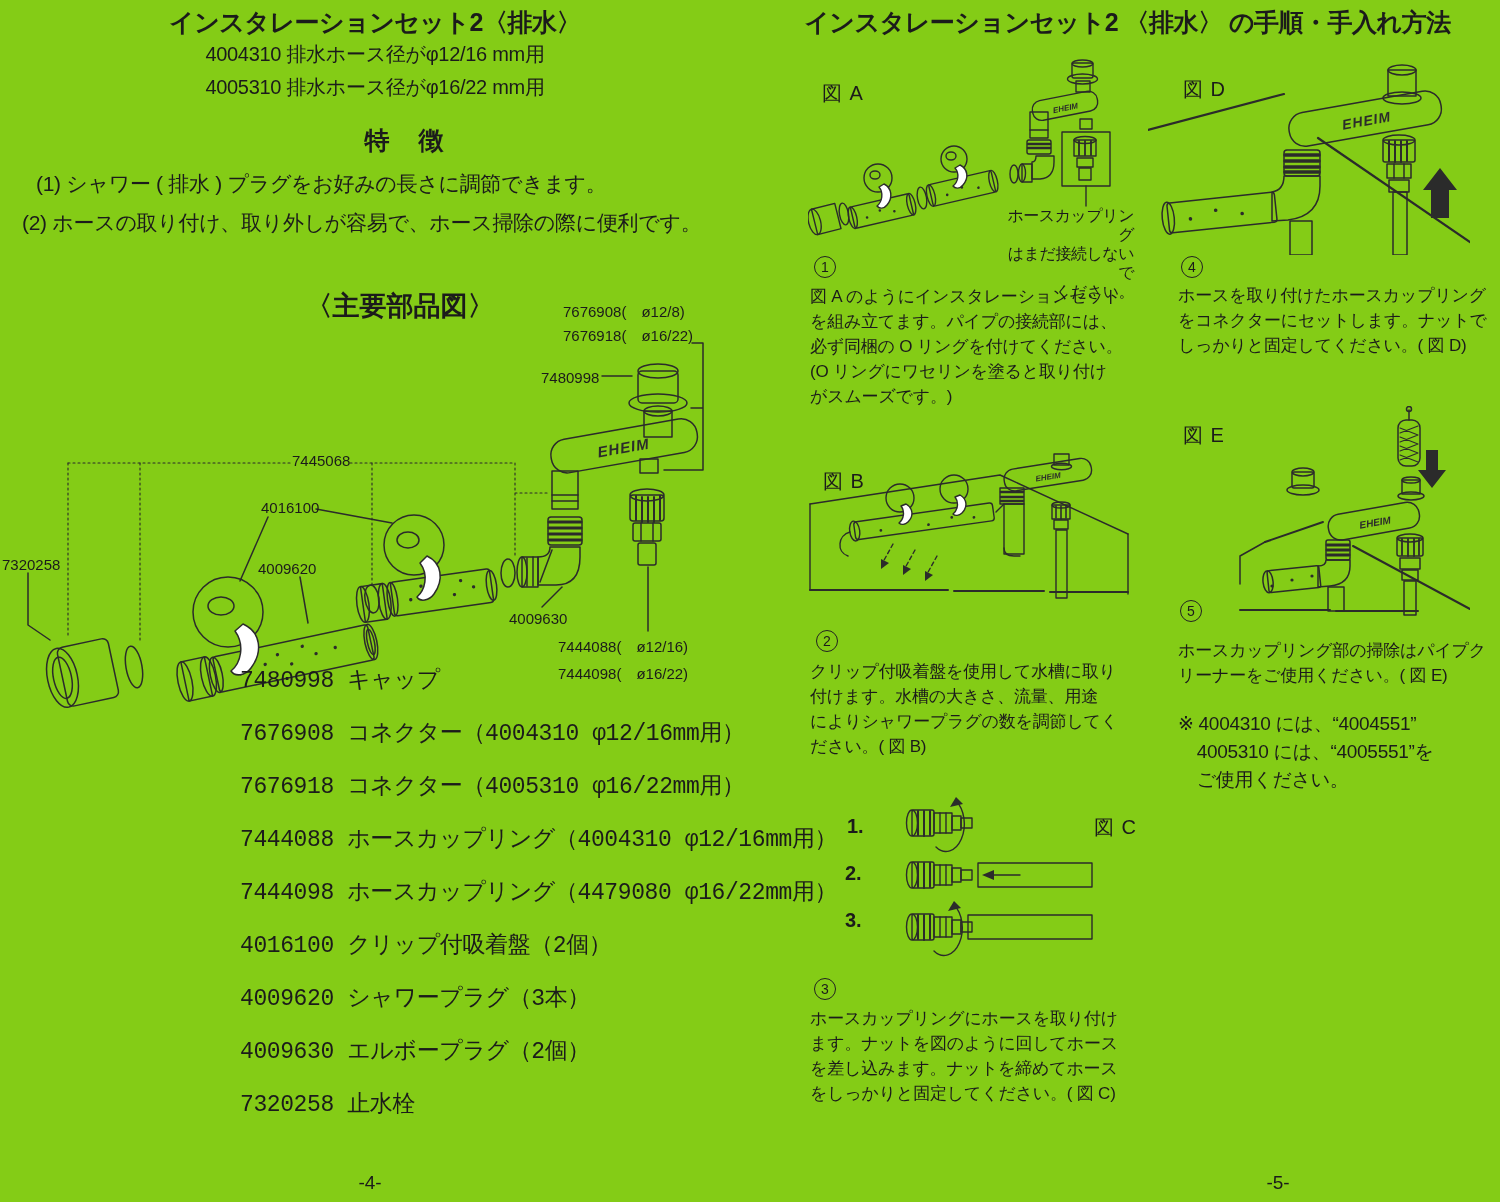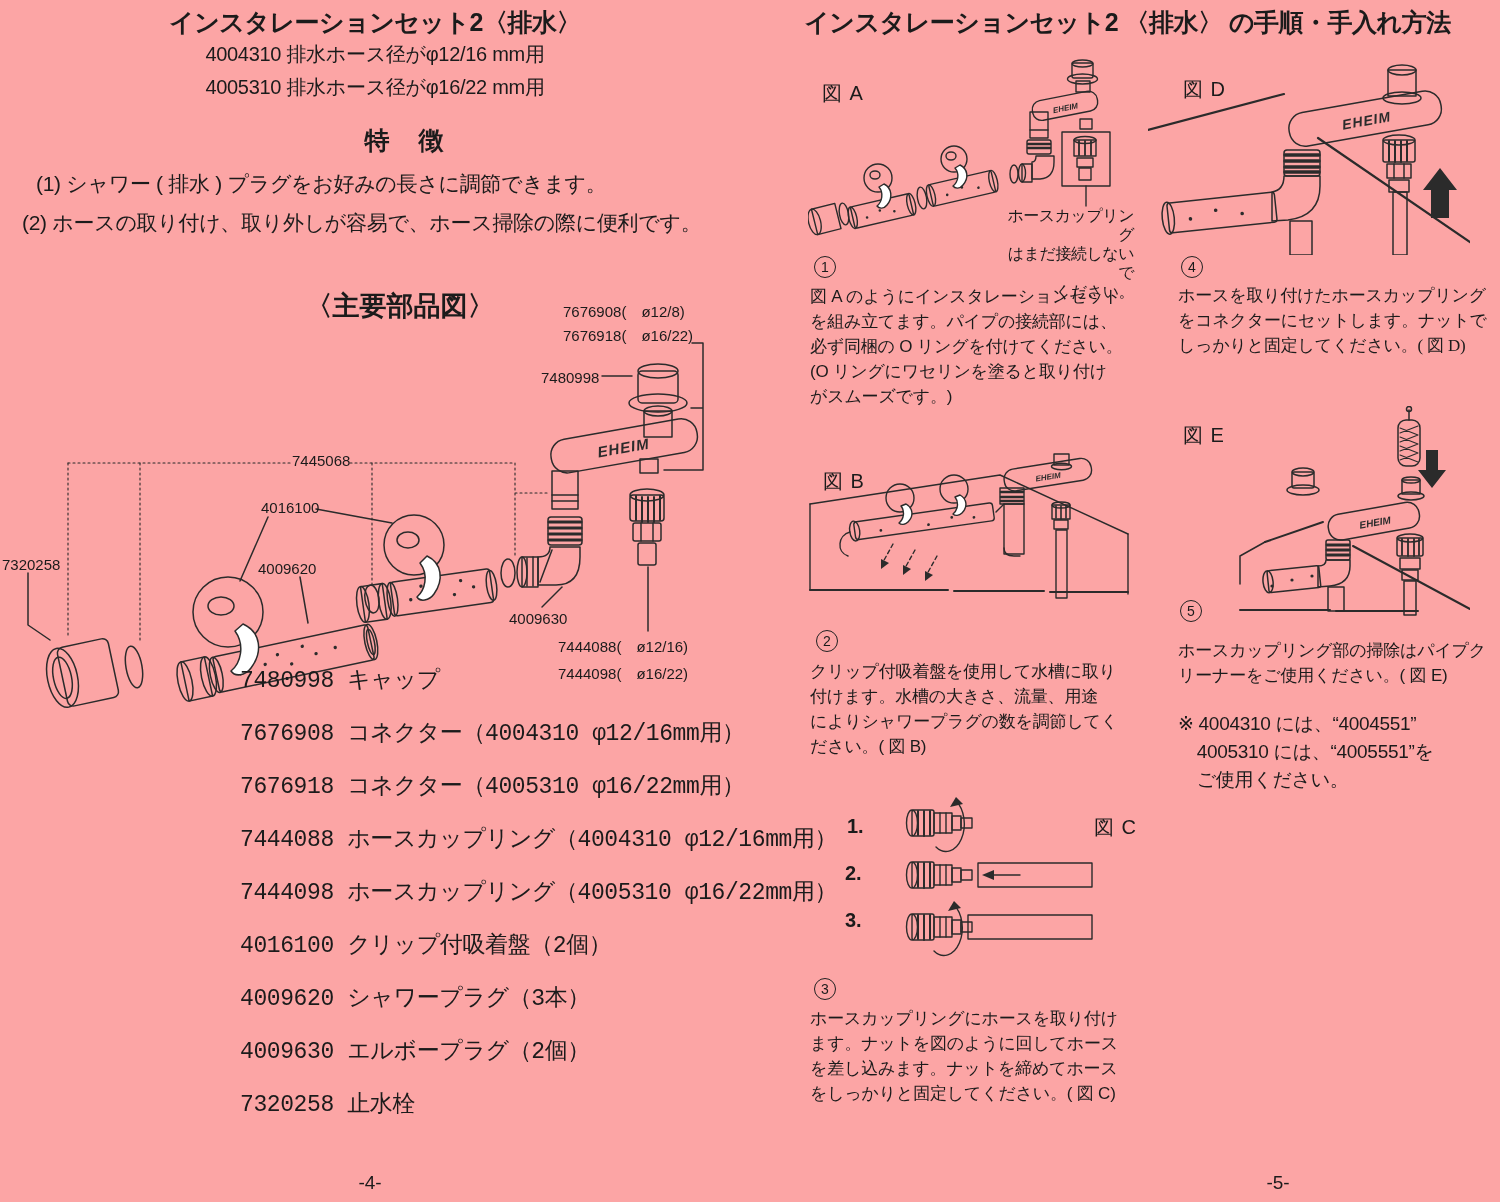--- a/index.html
+++ b/index.html
@@ -1,17 +1,17 @@
 <!DOCTYPE html>
 <html><head>
 <meta charset="utf-8">
 <style>
   html,body{margin:0;padding:0;background:#e8e8e8;}
   .sheet{
-    position:relative;width:1500px;height:1202px;background:#fca5a5;overflow:hidden;
+    position:relative;width:1500px;height:1202px;background:#84cc16;overflow:hidden;
     color:#1b1b1b;font-family:"Liberation Sans","DejaVu Sans",sans-serif;
   }
   .abs{position:absolute;}
   .title{font-size:25px;font-weight:bold;letter-spacing:-0.5px;text-align:center;}
   .subtitle{font-size:20px;text-align:center;letter-spacing:-0.3px;}
   .h-feat{font-size:25px;font-weight:bold;text-align:center;letter-spacing:2px;}
   .feat{font-size:21px;letter-spacing:-0.3px;white-space:nowrap;}
   .h-diag{font-size:27px;font-weight:bold;text-align:center;}
   .dlabel{font-size:15px;white-space:nowrap;letter-spacing:0px;}
   .plist{list-style:none;margin:0;padding:0;}
@@ -167,21 +167,21 @@
   <div class="abs dlabel" style="left:258px;top:560px;">4009620</div>
   <div class="abs dlabel" style="left:509px;top:610px;">4009630</div>
   <div class="abs dlabel" style="left:558px;top:638px;">7444088(　ø12/16)</div>
   <div class="abs dlabel" style="left:558px;top:665px;">7444098(　ø16/22)</div>
 
   <ul class="abs plist" style="left:240px;top:664px;">
     <li><span>7480998</span> <span>キャップ</span></li>
     <li><span>7676908</span> <span>コネクター（4004310 φ12/16mm用）</span></li>
     <li><span>7676918</span> <span>コネクター（4005310 φ16/22mm用）</span></li>
     <li><span>7444088</span> <span>ホースカップリング（4004310 φ12/16mm用）</span></li>
-    <li><span>7444098</span> <span>ホースカップリング（4005310 φ16/22mm用）</span></li>
+    <li><span>7444098</span> <span>ホースカップリング（4479080 φ16/22mm用）</span></li>
     <li><span>4016100</span> <span>クリップ付吸着盤（2個）</span></li>
     <li><span>4009620</span> <span>シャワープラグ（3本）</span></li>
     <li><span>4009630</span> <span>エルボープラグ（2個）</span></li>
     <li><span>7320258</span> <span>止水栓</span></li>
   </ul>
 
   <div class="abs pageno" style="left:340px;top:1172px;width:60px;">-4-</div>
 
   <div class="abs title" style="left:755px;top:6px;width:745px;">インスタレーションセット2 〈排水〉 の手順・手入れ方法</div>
 
@@ -385,21 +385,21 @@
       <path d="M241,83 v20 M247,83 v21 M253,83 v21 M259,83 v20" stroke-width="2"></path>
       <rect x="239" y="106" width="24" height="14"></rect>
       <path d="M246,106 v14 M256,106 v14"></path>
       <rect x="241" y="122" width="20" height="12"></rect>
       <rect x="245" y="134" width="14" height="63"></rect>
       <polygon points="275,132 292,110 309,132 301,132 301,160 283,160 283,132" fill="#2b2b2b" stroke="none"></polygon>
     </g>
   </svg>
 
   <span class="abs cnum" style="left:1181px;top:256px;">4</span>
-  <div class="abs step" style="left:1178px;top:283px;width:318px;font-family:Liberation Serif, serif;">ホースを取り付けたホースカップリング
+  <div class="abs step" style="left:1178px;top:283px;width:318px;">ホースを取り付けたホースカップリング
 をコネクターにセットします。ナットで
 しっかりと固定してください。( 図 D)</div>
 
   <div class="abs figlabel" style="left:1183px;top:422px;">図 E</div>
   <svg class="abs" style="left:1180px;top:406px;" width="290" height="212" viewBox="0 0 290 212">
     <g stroke="#2b2b2b" fill="none" stroke-width="1.5" stroke-linecap="round" stroke-linejoin="round">
       <g>
         <rect x="218" y="14" width="22" height="46" rx="8"></rect>
         <path d="M220,22 l18,7 M220,31 l18,7 M220,40 l18,7 M220,49 l18,7 M238,20 l-18,7 M238,29 l-18,7 M238,38 l-18,7 M238,47 l-18,7" stroke-width="1.1"></path>
         <path d="M229,14 V4"></path>

